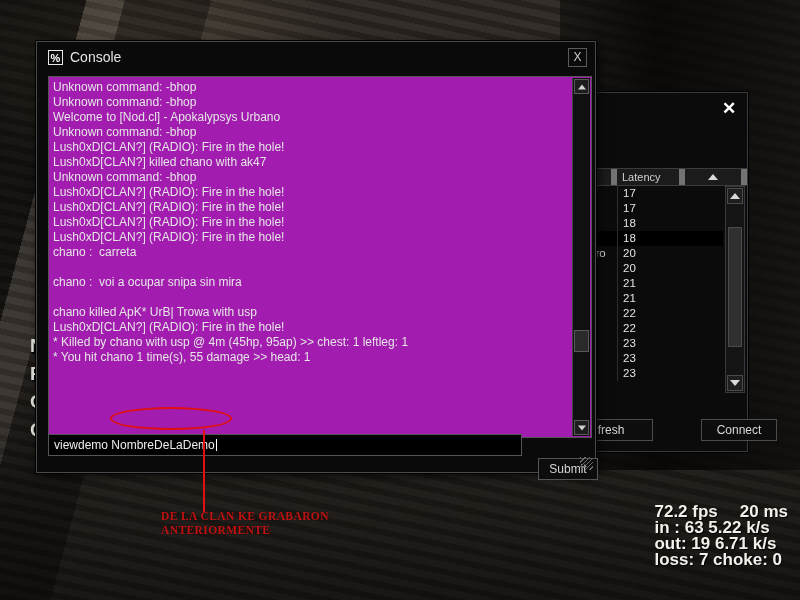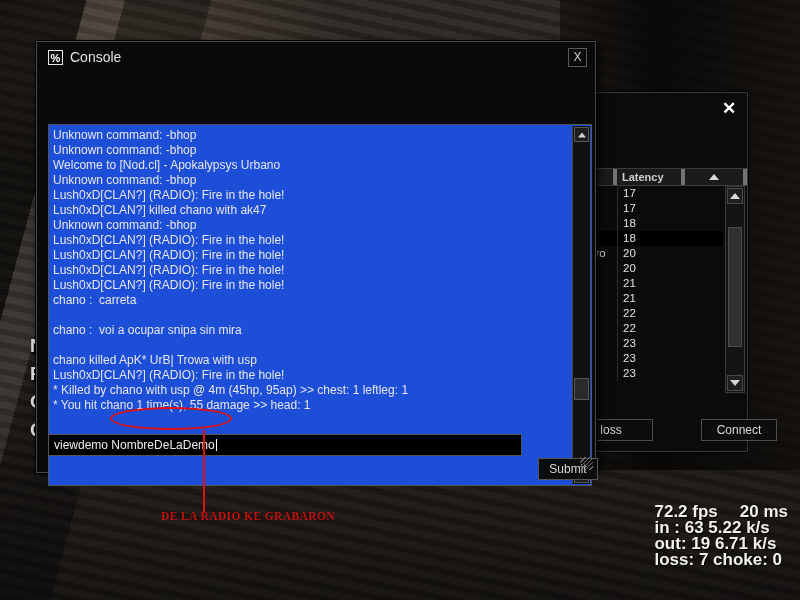--- a/index.html
+++ b/index.html
@@ -53,21 +53,21 @@
     color: #fff; font-size: 17px; font-weight: bold; line-height: 20px;
     text-align: center; cursor: pointer;
   }
   #browser-head {
     position: absolute; left: 0; right: 0; top: 75px; height: 18px;
     display: flex; background: #1b1b1b; border-top: 1px solid #3b3b3b;
     border-bottom: 1px solid #3b3b3b; color: #cfcfcf; font-size: 11px;
   }
   #browser-head .hc {
     height: 100%; line-height: 17px; padding-left: 5px;
-    border-right: 4px solid #737373; overflow: hidden; white-space: nowrap; font-weight: bold;
+    border-right: 6px solid #737373; overflow: hidden; white-space: nowrap;
   }
   .hc-map { width: 60px; }
   .hc-lat { width: 68px; }
   .hc-sort { flex: 1; position: relative; }
   .sort-caret {
     position: absolute; left: 50%; top: 50%; transform: translate(-50%,-50%);
     width: 0; height: 0; border-left: 5px solid transparent;
     border-right: 5px solid transparent; border-bottom: 6px solid #d8d8d8;
   }
   #browser-rows {
@@ -121,21 +121,21 @@
   #console-title-text {
     position: absolute; left: 33px; top: 7px; color: #e4e4e4; font-size: 14px;
   }
   #console-close {
     position: absolute; right: 8px; top: 6px; width: 19px; height: 19px;
     border: 1px solid #5a5a5a; color: #cfcfcf; font-size: 12px;
     line-height: 17px; text-align: center; cursor: pointer;
   }
   #console-body {
     position: absolute; left: 11px; right: 3px; top: 34px; height: 362px;
-    background: #1d4ed8; border: 1px solid #555; overflow: hidden; margin-top: 48px;
+    background: #a21caf; border: 1px solid #555; overflow: hidden;
   }
   #console-lines {
     position: absolute; left: 4px; top: 3px; right: 24px;
     color: #e6e6e6; font-size: 12px; line-height: 15px; white-space: pre;
   }
   #console-scroll {
     position: absolute; right: 1px; top: 1px; bottom: 1px; width: 18px;
     background: #101010; border-left: 1px solid #444;
   }
   #console-scroll .arr {
@@ -283,21 +283,21 @@
     <div id="browser-scroll">
       <div class="arr up">
           <i></i>
         </div>
       <div class="thumb"></div>
       <div class="arr dn">
           <i></i>
         </div>
     </div>
 
-    <div class="br-btn" id="btn-refresh">loss</div>
+    <div class="br-btn" id="btn-refresh">fresh</div>
     <div class="br-btn" id="btn-connect">Connect</div>
   </div>
 
   <div id="console">
     <div id="console-title">
       <div id="console-icon">%</div>
       <div id="console-title-text">Console</div>
       <div id="console-close">X</div>
     </div>
 
@@ -318,21 +318,22 @@
       <div id="console-input"><span>viewdemo NombreDeLaDemo</span><span id="console-caret"></span></div>
       <div id="console-submit">Submit</div>
     </div>
 
     <div id="console-grip"></div>
   </div>
 
   <div id="annot-ellipse"></div>
   <div id="annot-line"></div>
   <div id="annot-text">
-    <div>DE LA RADIO KE GRABARON</div>
+    <div>DE LA CLAN KE GRABARON</div>
+    <div>ANTERIORMENTE</div>
   </div>
 
   <div id="netstats">
     <div class="row fpsrow"><span class="lbl">72.2 fps</span><span class="gap"></span><span>20 ms</span></div>
     <div class="row">in :  63 5.22 k/s</div>
     <div class="row">out:  19 6.71 k/s</div>
     <div class="row">loss: 7 choke:  0</div>
   </div>
 
 </div>

